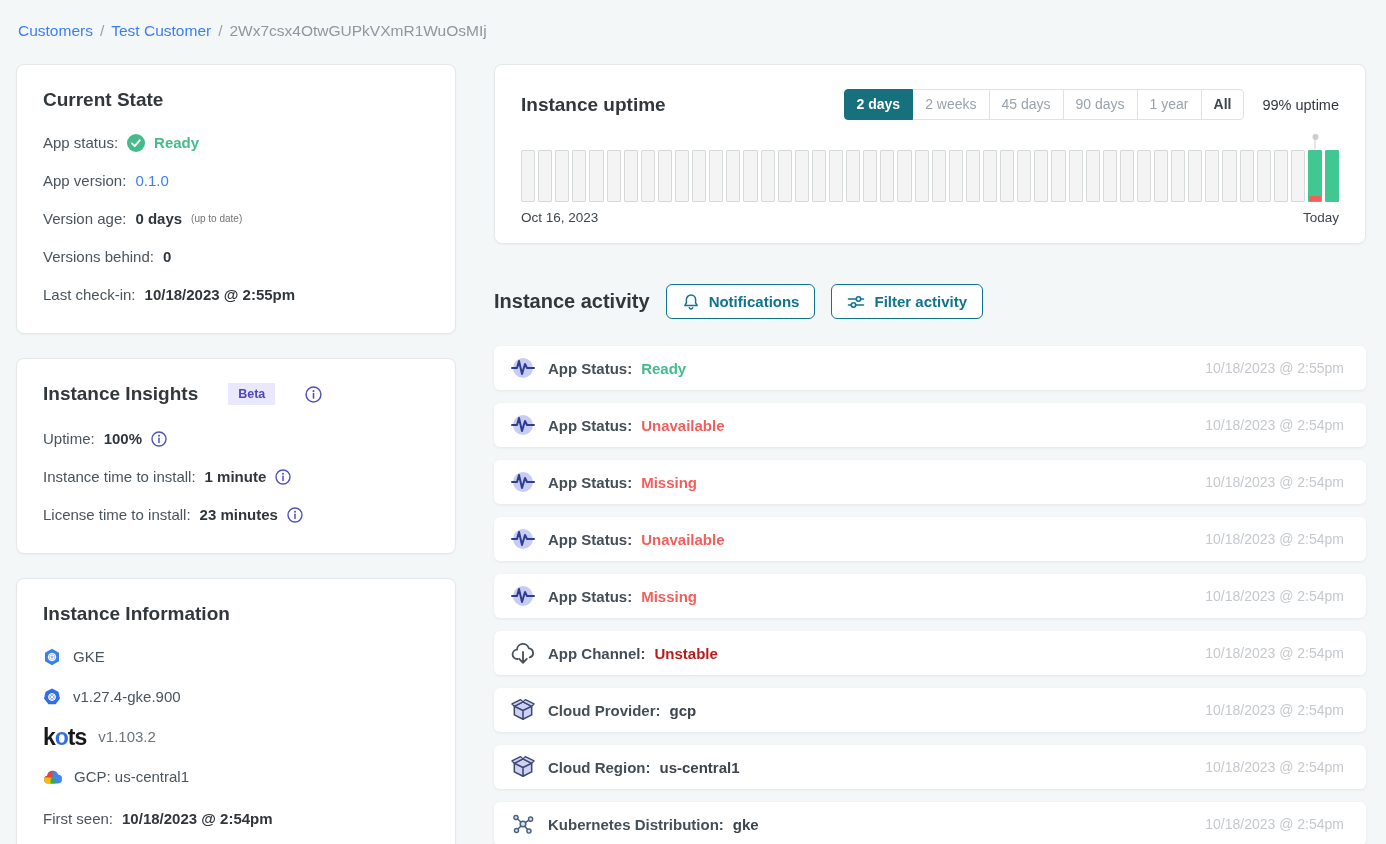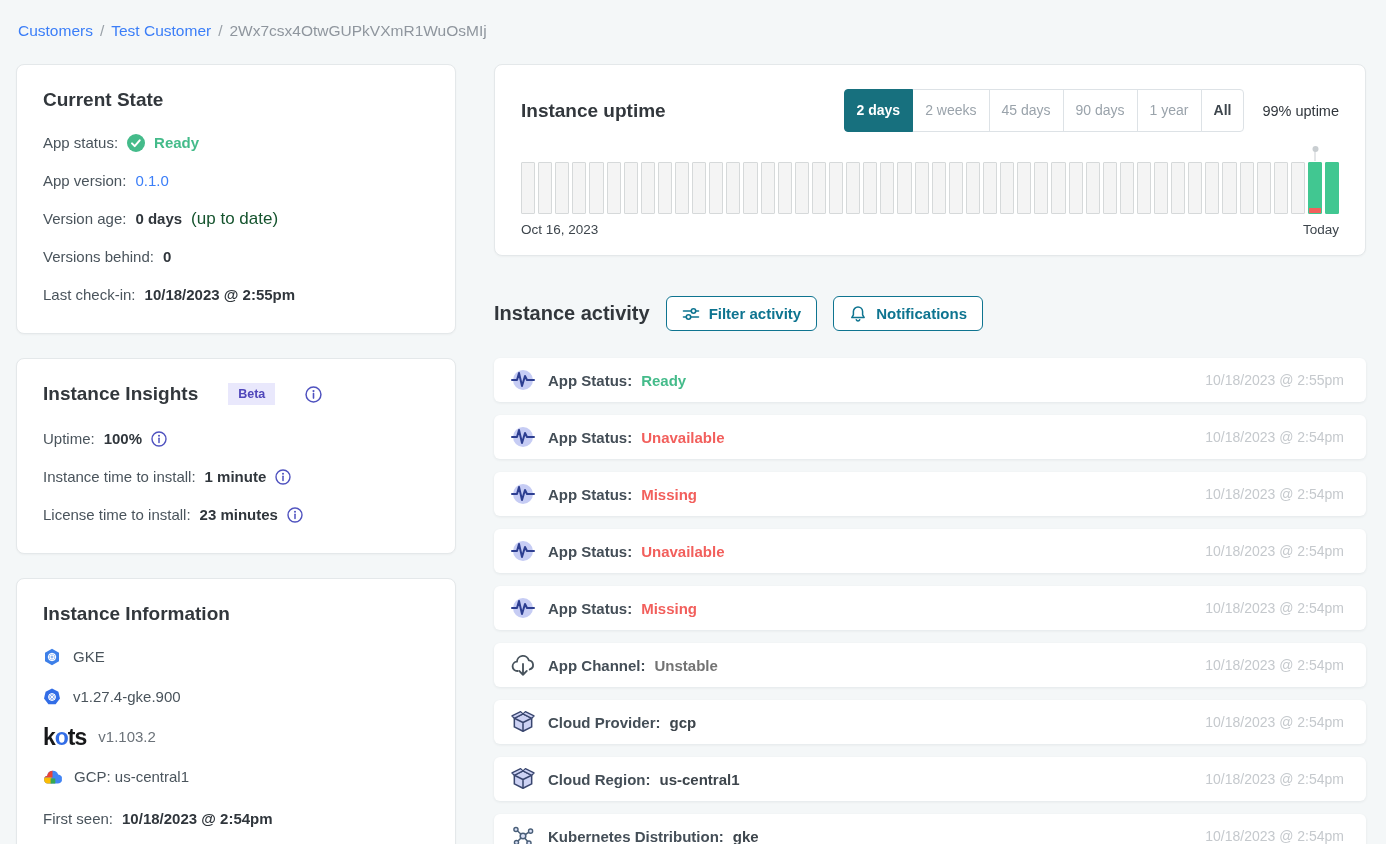--- a/index.html
+++ b/index.html
@@ -26,21 +26,21 @@
     background:#fff; border:1px solid #e4e8ea; border-radius:8px;
     box-shadow:0 1px 2px rgba(40,50,60,.04);
     padding:24px 27px 26px 26px; margin-bottom:24px;
   }
   .card-title { font-size:19px; font-weight:700; color:#32373c; margin-bottom:22px; }
 
   .kv-row { display:flex; align-items:center; gap:9px; margin-bottom:18px; line-height:20px; }
   .kv-row:last-child { margin-bottom:2px; }
   .kv-label { color:#4a545c; }
   .kv-strong { color:#30363c; font-weight:700; }
-  .kv-note { color:#14532d; font-size:17px; }
+  .kv-note { color:#737373; font-size:10px; }
   a.kv-link { color:#3b7ef8; text-decoration:none; cursor:pointer; }
   .status-ready { color:#44bb8a; font-weight:600; }
 
   .beta-badge {
     background:#e9e8fc; color:#4f46ba; font-size:12.5px; font-weight:600;
     border-radius:0; padding:4px 10px; margin-left:10px; display:inline-block;
   }
   .info-icon { display:inline-flex; vertical-align:middle; cursor:pointer; }
 
   .title-row { display:flex; align-items:center; margin-bottom:24px; gap:20px; }
@@ -52,21 +52,21 @@
   .kots-word .o { color:#326de6; }
 
   
   .uptime-card { padding:24px 26px 18px 26px; margin-bottom:0; }
   .uptime-head { display:flex; align-items:center; }
   .uptime-title { font-size:19px; font-weight:700; color:#32373c; flex:0 0 auto; }
   .uptime-controls { margin-left:auto; display:flex; align-items:center; }
   .seg-group { display:flex; }
   .seg-btn {
     border:1px solid #dde2e6; background:#fff; color:#9aa3ab;
-    font-size:14px; padding:12px 12px; margin-left:-1px; cursor:pointer;
+    font-size:14px; padding:6px 12px; margin-left:-1px; cursor:pointer;
     font-family:inherit; line-height:17px; white-space:nowrap;
   }
   .seg-btn:first-child { border-radius:4px 0 0 4px; margin-left:0; }
   .seg-btn:last-child { border-radius:0 4px 4px 0; }
   .seg-btn.selected { background:#17707e; border-color:#17707e; color:#fff; font-weight:600; position:relative; }
   .seg-btn.emph { color:#3d454c; font-weight:600; }
   .uptime-pct { margin-left:18px; color:#30363c; font-size:14.5px; white-space:nowrap; }
 
   .bars-wrap { margin-top:30px; position:relative; }
   .bars { display:flex; gap:3px; height:52px; align-items:stretch; }
@@ -92,21 +92,21 @@
   .activity-row {
     background:#fff; border-radius:6px; box-shadow:0 1px 3px rgba(40,50,60,.08);
     height:44px; display:flex; align-items:center; padding:0 22px 0 16px;
     margin-bottom:13px;
   }
   .activity-row .row-icon { width:26px; height:26px; flex:0 0 auto; margin-right:12px; display:flex; align-items:center; justify-content:center; }
   .row-label { color:#444e57; font-weight:600; margin-right:9px; white-space:nowrap; }
   .row-value { font-weight:600; }
   .row-value.success { color:#44bb8a; }
   .row-value.error { color:#f25f5c; }
-  .row-value.link { color:#737373; font-weight:600; cursor:pointer; }
+  .row-value.link { color:#b91c1c; font-weight:600; cursor:pointer; }
   .row-value.default { color:#3d454c; }
   .row-time { margin-left:auto; color:#c5c9cd; font-size:14px; white-space:nowrap; }
 
   svg { display:block; }
 </style>
 </head>
 <body>
 
 <svg width="0" height="0" style="position:absolute" aria-hidden="true">
   <defs>
@@ -358,29 +358,29 @@
             <span>Oct 16, 2023</span>
             <span>Today</span>
           </div>
         </div>
       </div>
 
       <div class="activity-head">
         <span class="activity-title">Instance activity</span>
         <button class="outline-btn">
           <svg width="18" height="18">
-              <use href="#sym-sliders"></use>
-            </svg>
-          <span>Filter activity</span>
+              <use href="#sym-bell"></use>
+            </svg>
+          <span>Notifications</span>
         </button>
         <button class="outline-btn">
           <svg width="18" height="18">
-              <use href="#sym-bell"></use>
-            </svg>
-          <span>Notifications</span>
+              <use href="#sym-sliders"></use>
+            </svg>
+          <span>Filter activity</span>
         </button>
       </div>
 
       <div id="activity-list">
   <div class="activity-row">
     <span class="row-icon">
               <svg width="26" height="26">
                 <use href="#sym-pulse"></use>
               </svg>
             </span>

